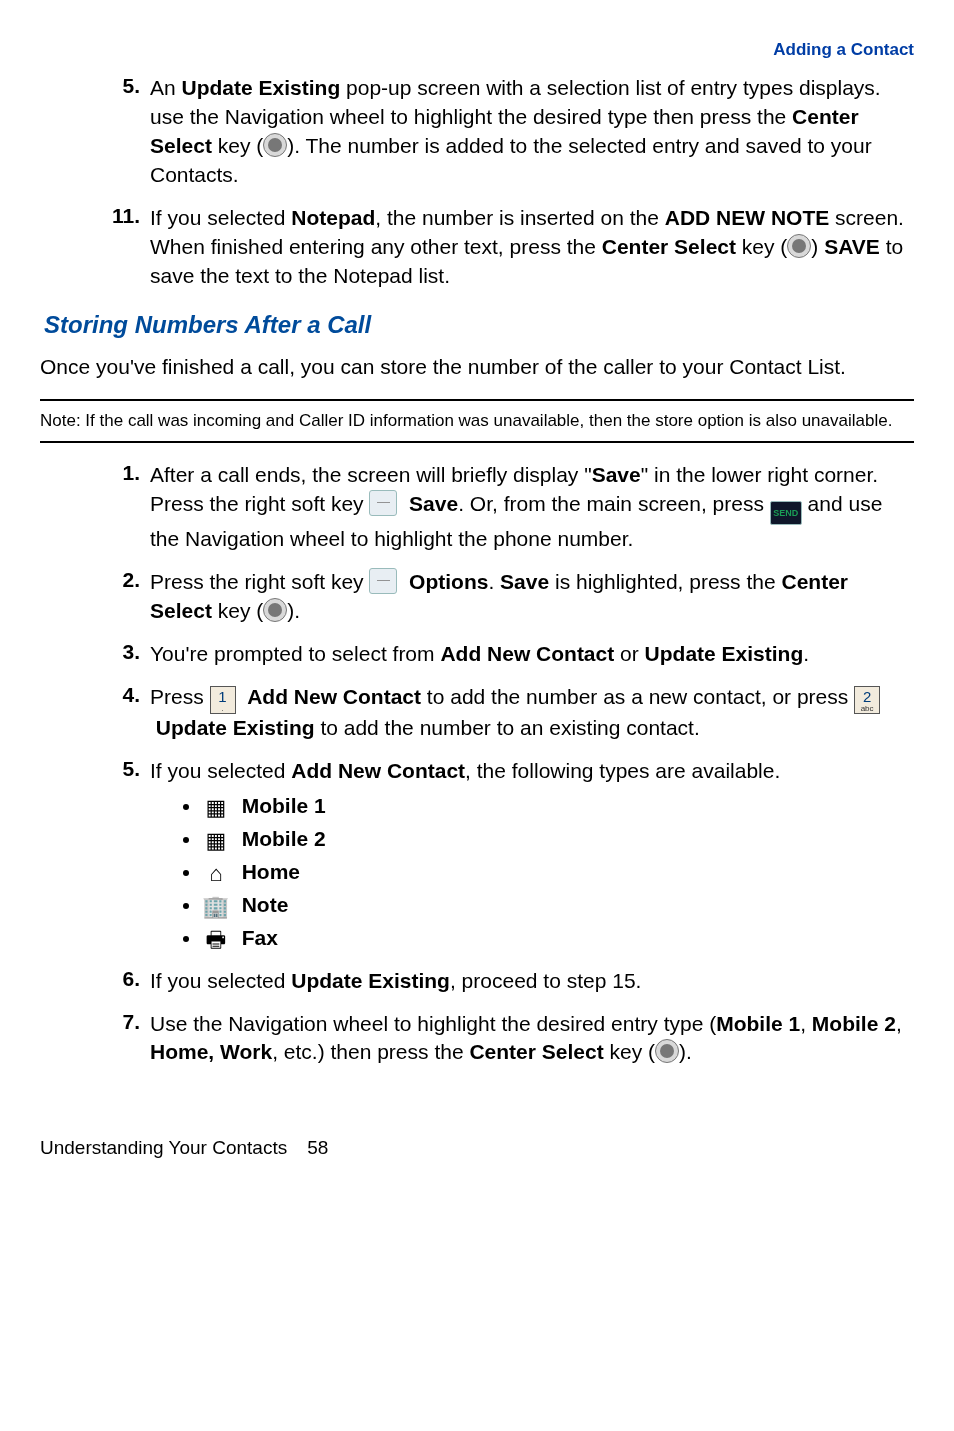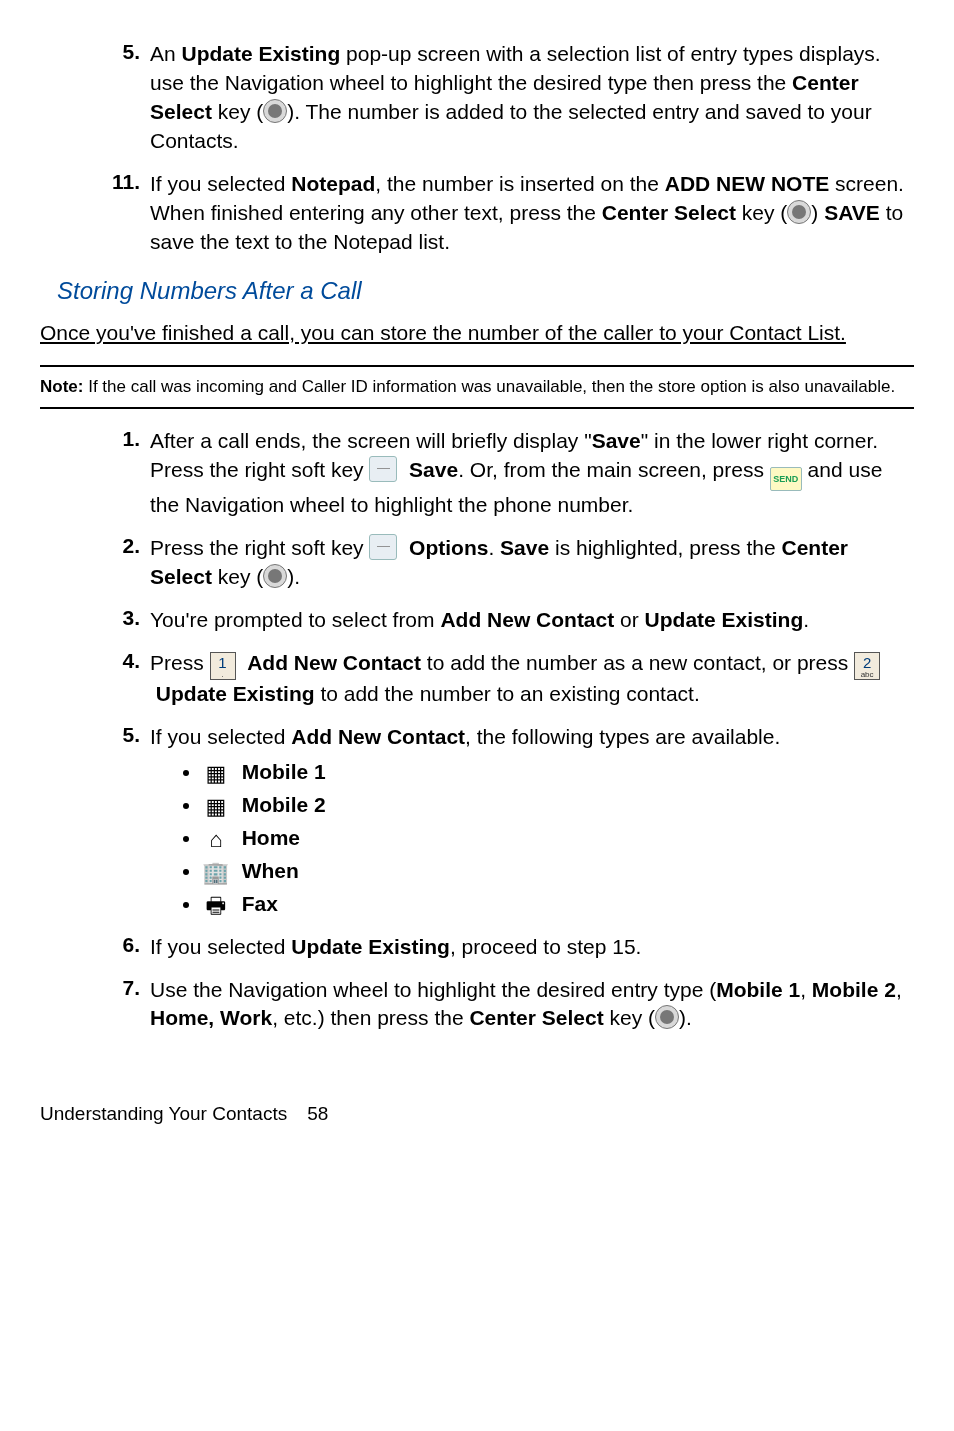--- a/index.html
+++ b/index.html
@@ -36,39 +36,38 @@
     font-weight: bold;
     text-align: right;
     width: 38px;
   }
   .step .content {
     line-height: 1.38;
   }
   .section-title {
     color: #004b9b;
     font-style: italic;
-    font-weight: normal;
+    font-weight: bold;
     font-size: 24px;
-    margin: 20px 0 14px 17px;
+    margin: 20px 0 14px 4px;
   }
   .plain-para {
     margin: 0 0 18px 0;
     line-height: 1.35;
-    text-decoration: underline;
   }
   .note-block {
     border-top: 2px solid #000;
     border-bottom: 2px solid #000;
     padding: 8px 0;
     font-size: 17px;
     line-height: 1.4;
     margin: 14px 0 18px 0;
   }
   .note-block .note-label {
-    font-weight: bold;
+    font-weight: normal;
     text-align: right;
   }
   .note-block .note-text {
     display: inline;
   }
   .indent-hang {
     margin-left: 45px;
   }
   .b { font-weight: bold; }
   .circle-key {
@@ -104,21 +103,21 @@
     left: 50%; top: 50%;
     transform: translate(-50%, -58%);
     font-size: 13px;
     color: #888;
   }
   .send-key {
     display: inline-block;
     width: 30px;
     height: 22px;
     vertical-align: -5px;
-    background: #fef9c3;
+    background: #0f172a;
     border: 1px solid #9bb;
     border-radius: 2px;
     color: #1a9d55;
     font-size: 9px;
     font-weight: bold;
     text-align: center;
     line-height: 22px;
   }
   .num-key {
     display: inline-block;
@@ -163,20 +162,21 @@
   }
   .footer .pg {
     margin-left: 20px;
   }
 </style>
 </head>
 <body>
 
 <div class="page">
 
+  <div class="header-link">Adding a Contact</div>
 
   <div class="ol-body">
 
     <div class="step">
       <span class="num">5.</span>
       <div class="content">
         <span>An </span><span class="b">Update Existing</span><span> pop-up screen with a selection list of entry types displays. use the Navigation wheel to highlight the desired type then press the </span><span class="b">Center Select</span><span> key (</span><span class="circle-key"></span><span>). The number is added to the selected entry and saved to your Contacts.</span>
       </div>
     </div>
 
@@ -234,21 +234,21 @@
     </div>
 
     <div class="step">
       <span class="num">5.</span>
       <div class="content">
         <span>If you selected </span><span class="b">Add New Contact</span><span>, the following types are available.</span>
         <ul class="type-list">
           <li><span class="type-icon">▦</span>&nbsp; <span class="b">Mobile 1</span></li>
           <li><span class="type-icon">▦</span>&nbsp; <span class="b">Mobile 2</span></li>
           <li><span class="type-icon">⌂</span>&nbsp; <span class="b">Home</span></li>
-          <li><span class="type-icon">🏢</span>&nbsp; <span class="b">When</span></li>
+          <li><span class="type-icon">🏢</span>&nbsp; <span class="b">Note</span></li>
           <li><span class="type-icon">🖶</span>&nbsp; <span class="b">Fax</span></li>
         </ul>
       </div>
     </div>
 
     <div class="step">
       <span class="num">6.</span>
       <div class="content">
         <span>If you selected </span><span class="b">Update Existing</span><span>, proceed to step 15.</span>
       </div>

